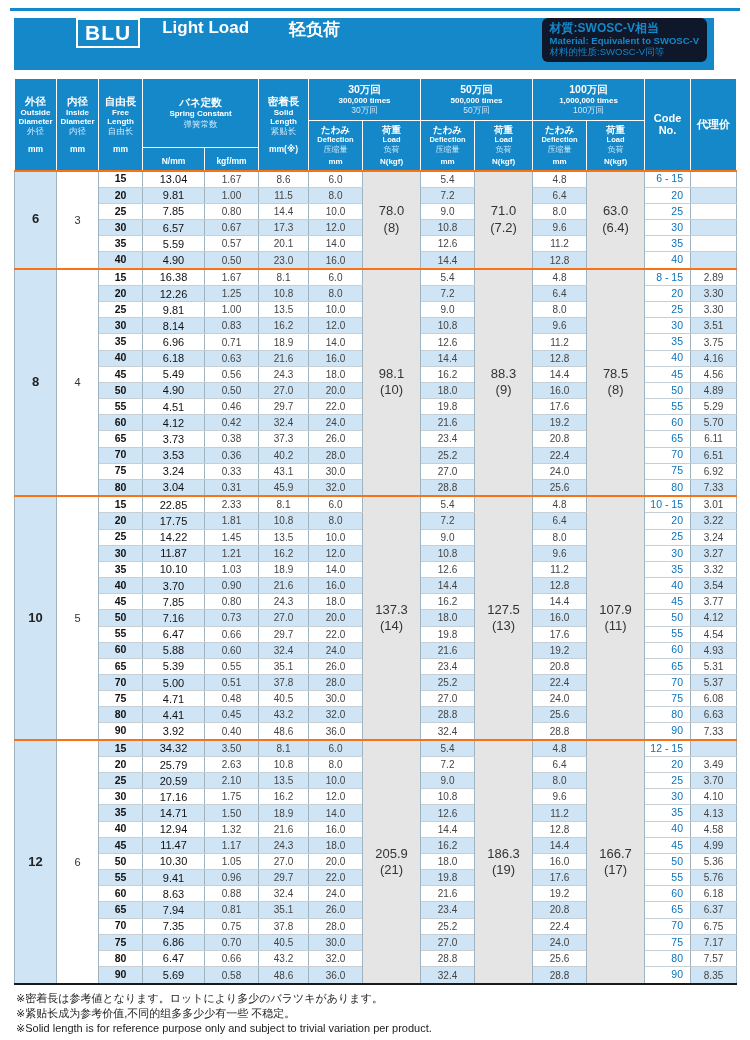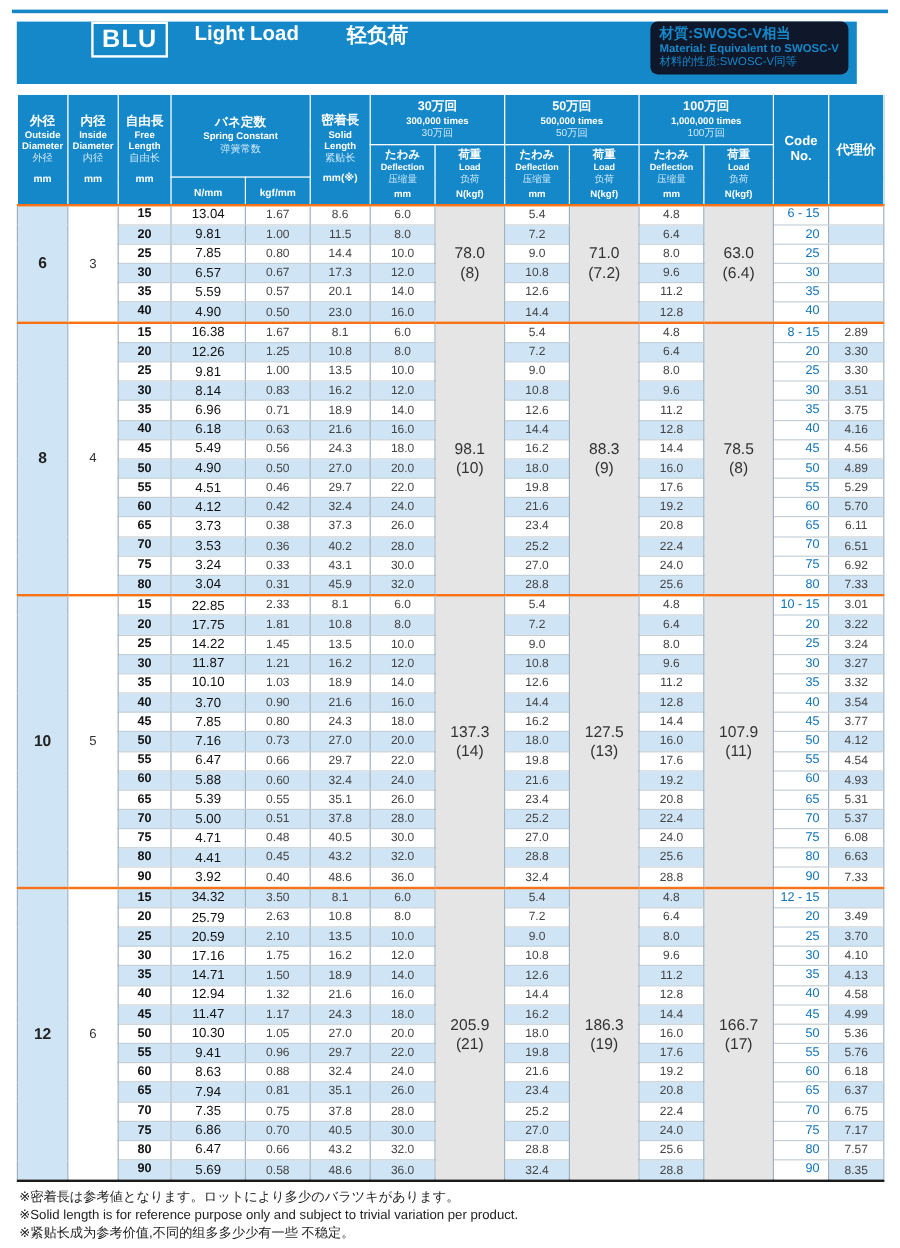--- a/index.html
+++ b/index.html
@@ -826,15 +826,15 @@
           <td class="num sh">28.8</td>
           <td class="code">90</td>
           <td class="price sh">8.35</td>
         </tr>
       </tbody>
 </table>
 </div>
 
 <div class="notes">
   <div>※密着長は参考値となります。ロットにより多少のバラツキがあります。</div>
+  <div>※紧贴长成为参考价值,不同的组多多少少有一些 不稳定。</div>
   <div>※Solid length is for reference purpose only and subject to trivial variation per product.</div>
-  <div>※紧贴长成为参考价值,不同的组多多少少有一些 不稳定。</div>
 </div>
 
 </body></html>

